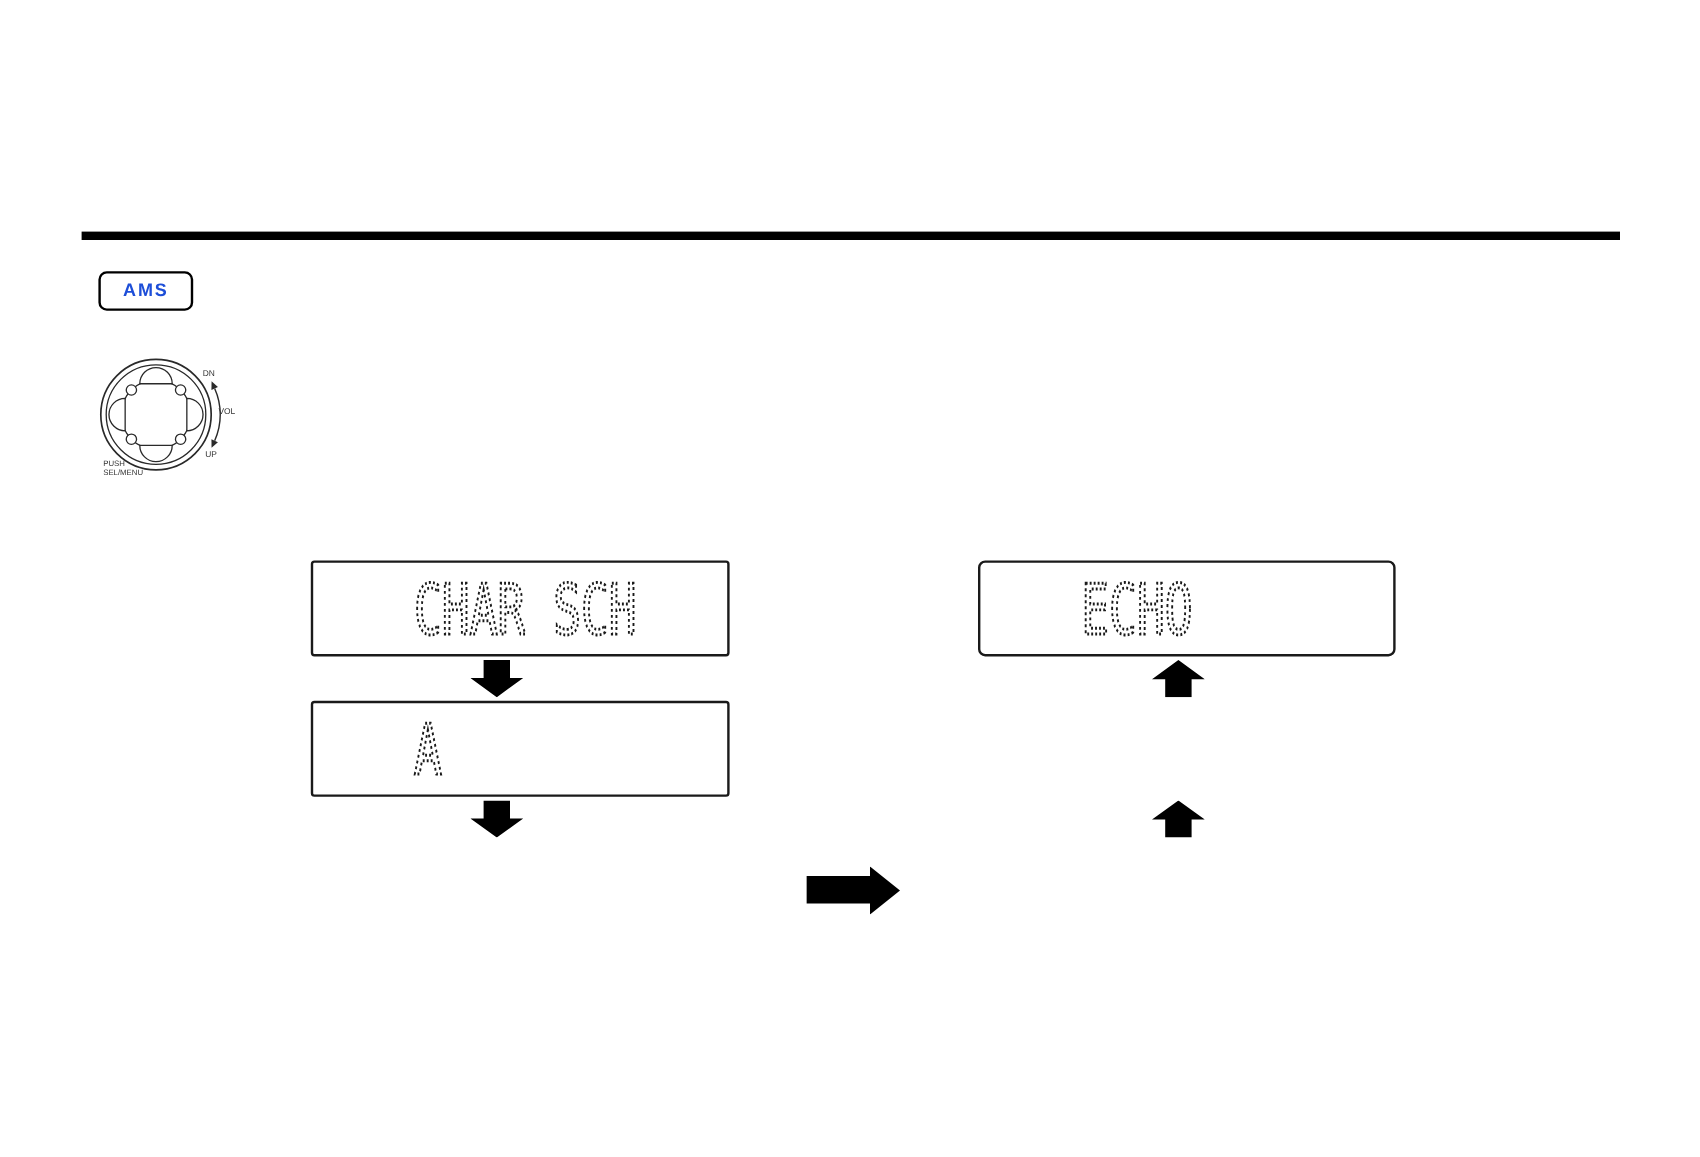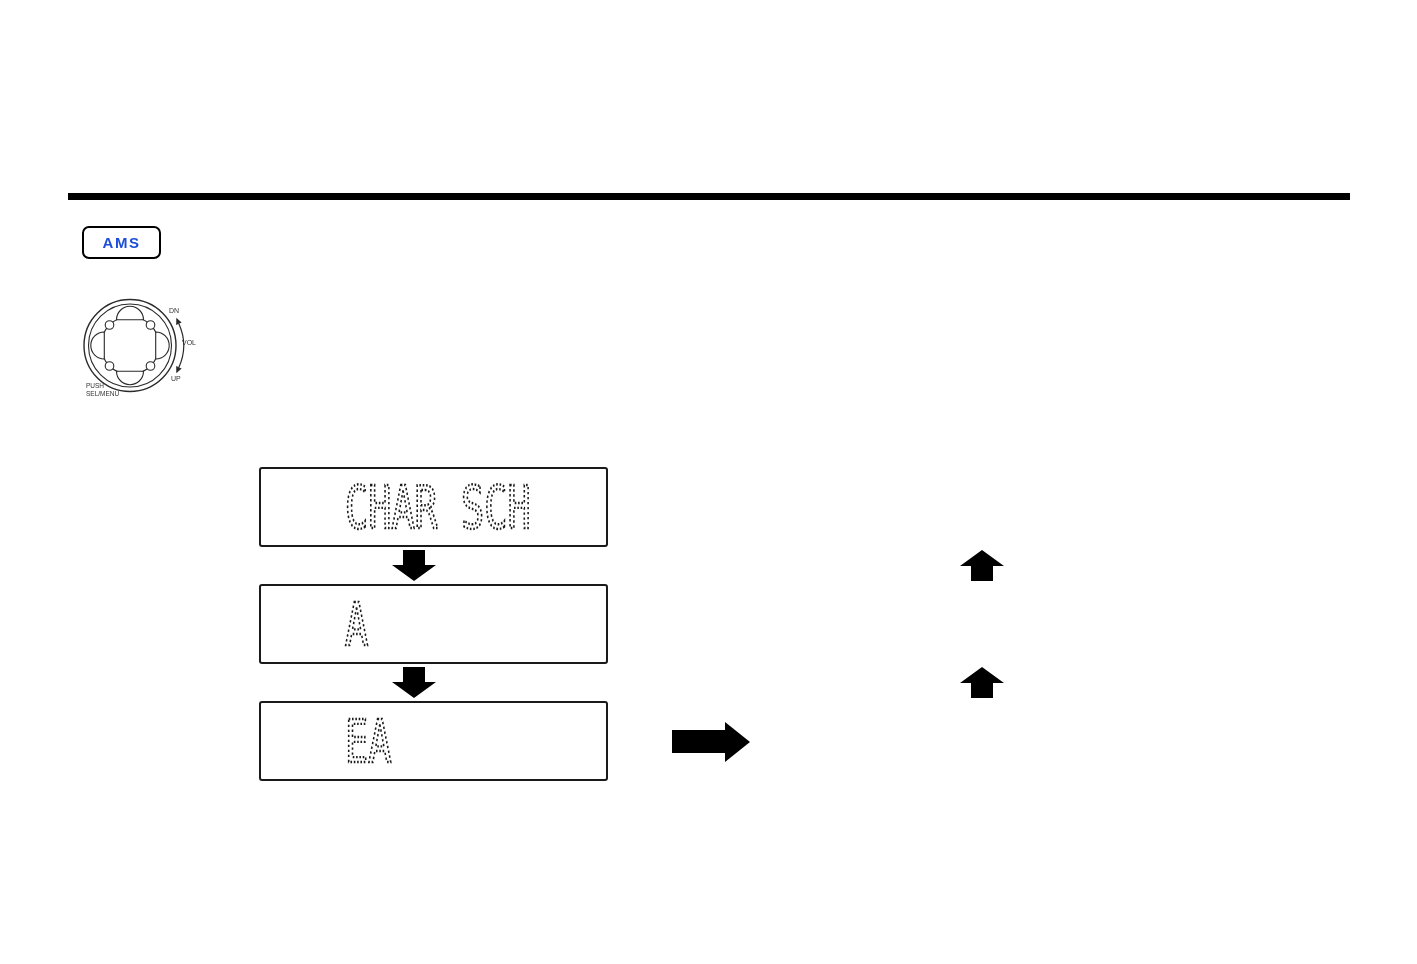--- a/index.html
+++ b/index.html
@@ -70,26 +70,26 @@
   <div class="lcd-box" style="left:259px;top:467px;">
     <svg class="lcd-svg" viewBox="0 0 345 76">
       <text class="lcd" x="84" y="59" lengthAdjust="spacingAndGlyphs" textLength="185.6">CHAR SCH</text>
     </svg>
   </div>
   <div class="lcd-box" style="left:259px;top:584px;">
     <svg class="lcd-svg" viewBox="0 0 345 76">
       <text class="lcd" x="84" y="59" lengthAdjust="spacingAndGlyphs" textLength="23.2">A</text>
     </svg>
   </div>
-  <div class="lcd-box" style="left:259px;top:701px;">
-    <svg class="lcd-svg" viewBox="0 0 345 76">
-      <text class="lcd" x="84" y="59" lengthAdjust="spacingAndGlyphs" textLength="46.4">EA</text>
+
+  <div class="lcd-box right" style="left:815px;top:467px;">
+    <svg class="lcd-svg" viewBox="0 0 344 76">
+      <text class="lcd" x="84" y="59" lengthAdjust="spacingAndGlyphs" textLength="92.8">ECHO</text>
     </svg>
   </div>
-
 
   <div class="arrow" style="left:392px;top:550px;">
     <svg width="44" height="31">
         <polygon points="11,0 33,0 33,15 44,15 22,31 0,15 11,15" fill="#000"></polygon>
       </svg>
   </div>
   <div class="arrow" style="left:392px;top:667px;">
     <svg width="44" height="31">
         <polygon points="11,0 33,0 33,15 44,15 22,31 0,15 11,15" fill="#000"></polygon>
       </svg>

